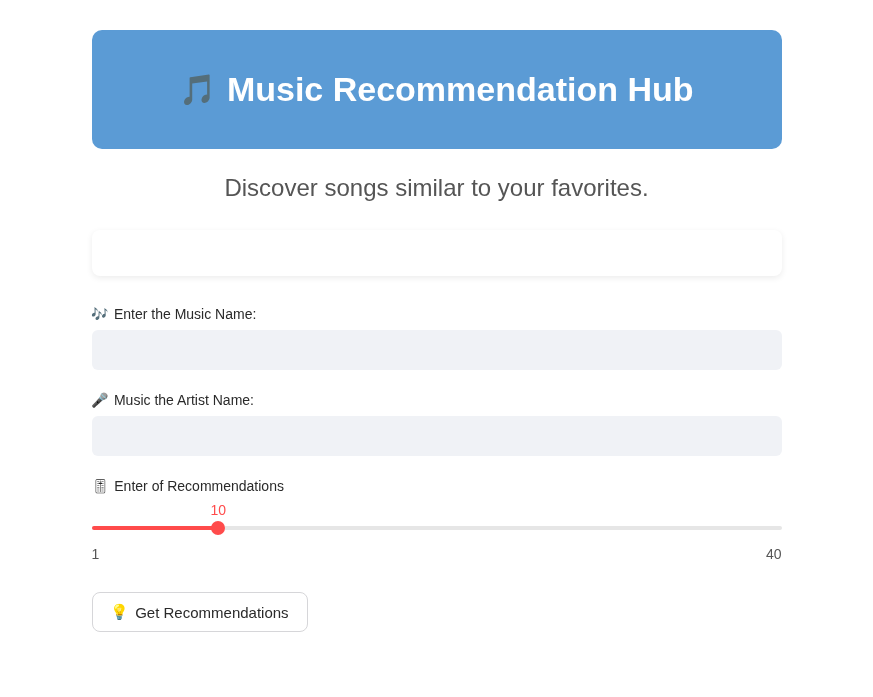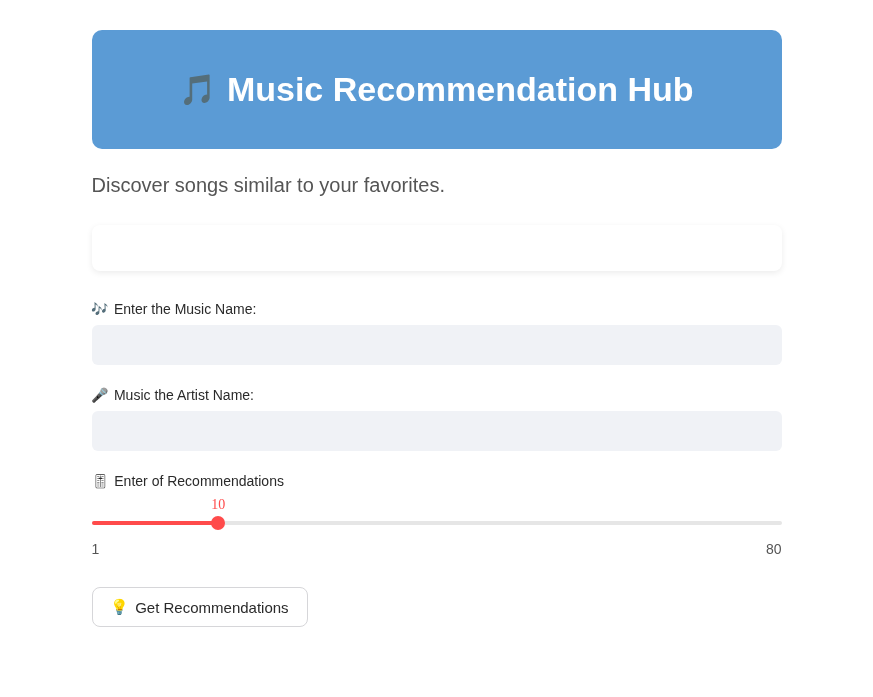--- a/index.html
+++ b/index.html
@@ -30,22 +30,22 @@
       font-size: 34px;
       font-weight: 700;
       display: inline-flex;
       align-items: center;
       gap: 10px;
     }
     .header-title .emoji-icon {
       font-size: 30px;
     }
     .subtitle {
-      text-align: left;
-      font-size: 20px;
+      text-align: center;
+      font-size: 24px;
       color: #555;
       margin-bottom: 28px;
     }
     .card {
       background: #ffffff;
       border-radius: 8px;
       box-shadow: 0 2px 6px rgba(0,0,0,0.08);
       height: 46px;
       margin-bottom: 30px;
     }
@@ -167,30 +167,30 @@
     </div>
     <input type="text" class="text-input" value="" style="">
   </div>
 
   <div class="slider-wrap">
     <div class="field-label">
       <span class="emoji-icon">🎚</span>
       <span>Enter of Recommendations</span>
     </div>
     <div class="slider-value">
-      <span id="slider-value-text" style="left: 18.37%; font-family: Liberation Serif, serif;">10</span>
+      <span id="slider-value-text" style="left: 18.37%;">10</span>
     </div>
     <div class="slider-track">
       <div class="slider-rail"></div>
       <div class="slider-fill" id="slider-fill" style="width: 18.37%;"></div>
       <div class="slider-thumb" id="slider-thumb" style="left: 18.37%;"></div>
     </div>
     <div class="slider-range">
       <span>1</span>
-      <span>80</span>
+      <span>40</span>
     </div>
   </div>
 
   <button class="action-button">
     <span>💡</span>
     <span>Get Recommendations</span>
   </button>
 </div>
 
 </body></html>

